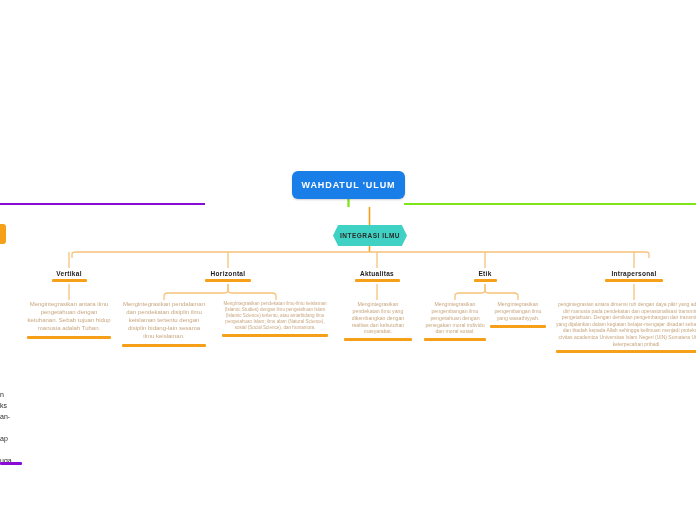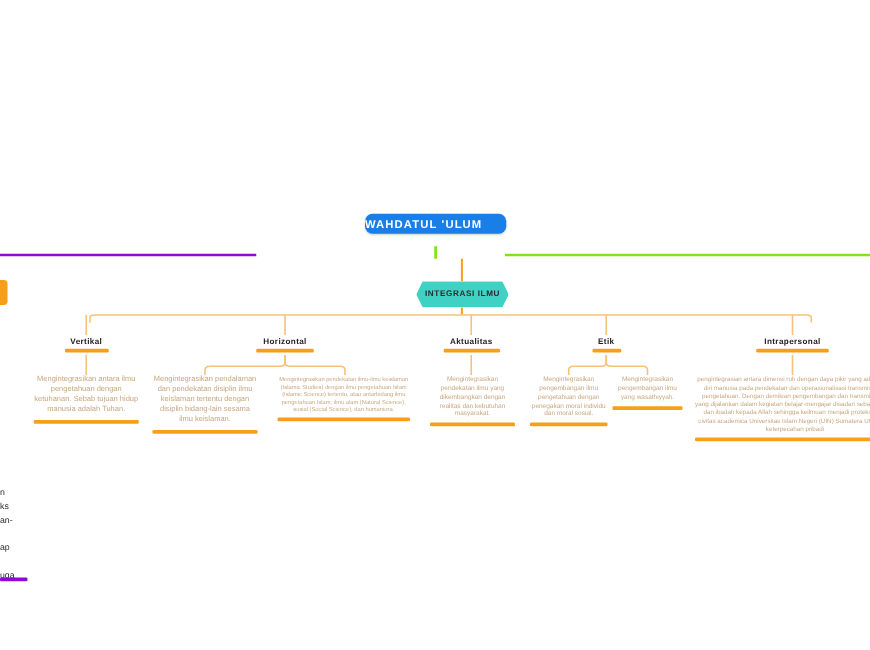--- a/index.html
+++ b/index.html
@@ -28,26 +28,27 @@
     height: 520px;
     overflow: visible;
   }
 
   
   .root-node {
     position: absolute;
     left: 292px;
     top: 171px;
     width: 113px;
-    height: 16px;
+    height: 28px;
     background: #1a7ee8;
     border-radius: 6px;
     box-shadow: 0 1px 2px rgba(0,0,0,0.18);
     display: flex;
     align-items: center;
+    justify-content: center;
   }
   .root-node .label {
     color: #ffffff;
     font-size: 9px;
     font-weight: bold;
     letter-spacing: 0.9px;
     white-space: nowrap;
   }
 
   

